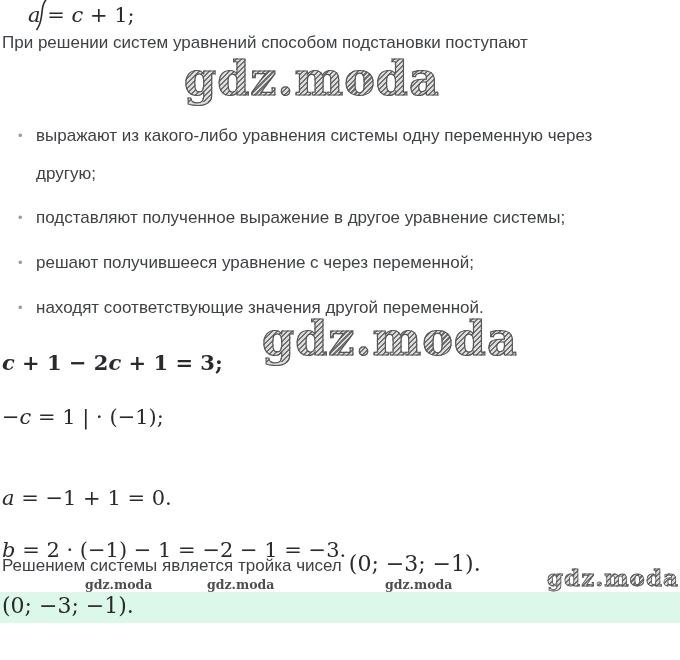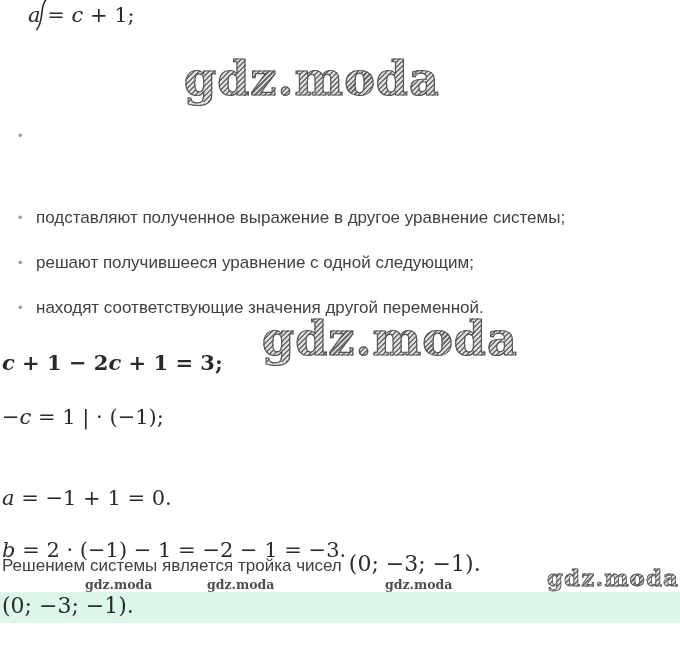--- a/index.html
+++ b/index.html
@@ -118,33 +118,36 @@
 
   <div class="abs math" id="system-line">
     <span id="brace-frag">
       <svg width="16" height="32" viewBox="0 0 16 32">
         <path d="M 13 0 C 9 4, 9.5 10, 8.5 16 C 7.8 21.5, 6.5 26, 3.5 30" fill="none" stroke="#2a2a2e" stroke-width="1.6"></path>
       </svg>
     </span>
     <span><i>a</i> = <i>c</i> + 1;</span>
   </div>
 
+  <div class="abs sans" id="intro-line1">При решении систем уравнений способом подстановки поступают</div>
 
   <div class="abs wm" id="wm-top">gdz.moda</div>
 
   <div class="abs bullet" id="bullet-0">
     <span class="dot">•</span>
+    <span class="btxt sans">выражают из какого-либо уравнения системы одну переменную через
+другую;</span>
   </div>
   <div class="abs bullet" id="bullet-1">
     <span class="dot">•</span>
     <span class="btxt sans">подставляют полученное выражение в другое уравнение системы;</span>
   </div>
   <div class="abs bullet" id="bullet-2">
     <span class="dot">•</span>
-    <span class="btxt sans">решают получившееся уравнение с одной следующим;</span>
+    <span class="btxt sans">решают получившееся уравнение с через переменной;</span>
   </div>
   <div class="abs bullet" id="bullet-3">
     <span class="dot">•</span>
     <span class="btxt sans">находят соответствующие значения другой переменной.</span>
   </div>
 
   <div class="abs wm" id="wm-mid">gdz.moda</div>
   <div class="abs math" id="eq-1"><i>c</i> + 1 − 2<i>c</i> + 1 = 3;</div>
   <div class="abs math" id="eq-2">−<i>c</i> = 1 | · (−1);</div>
   <div class="abs math" id="eq-4"><i>a</i> = −1 + 1 = 0.</div>

